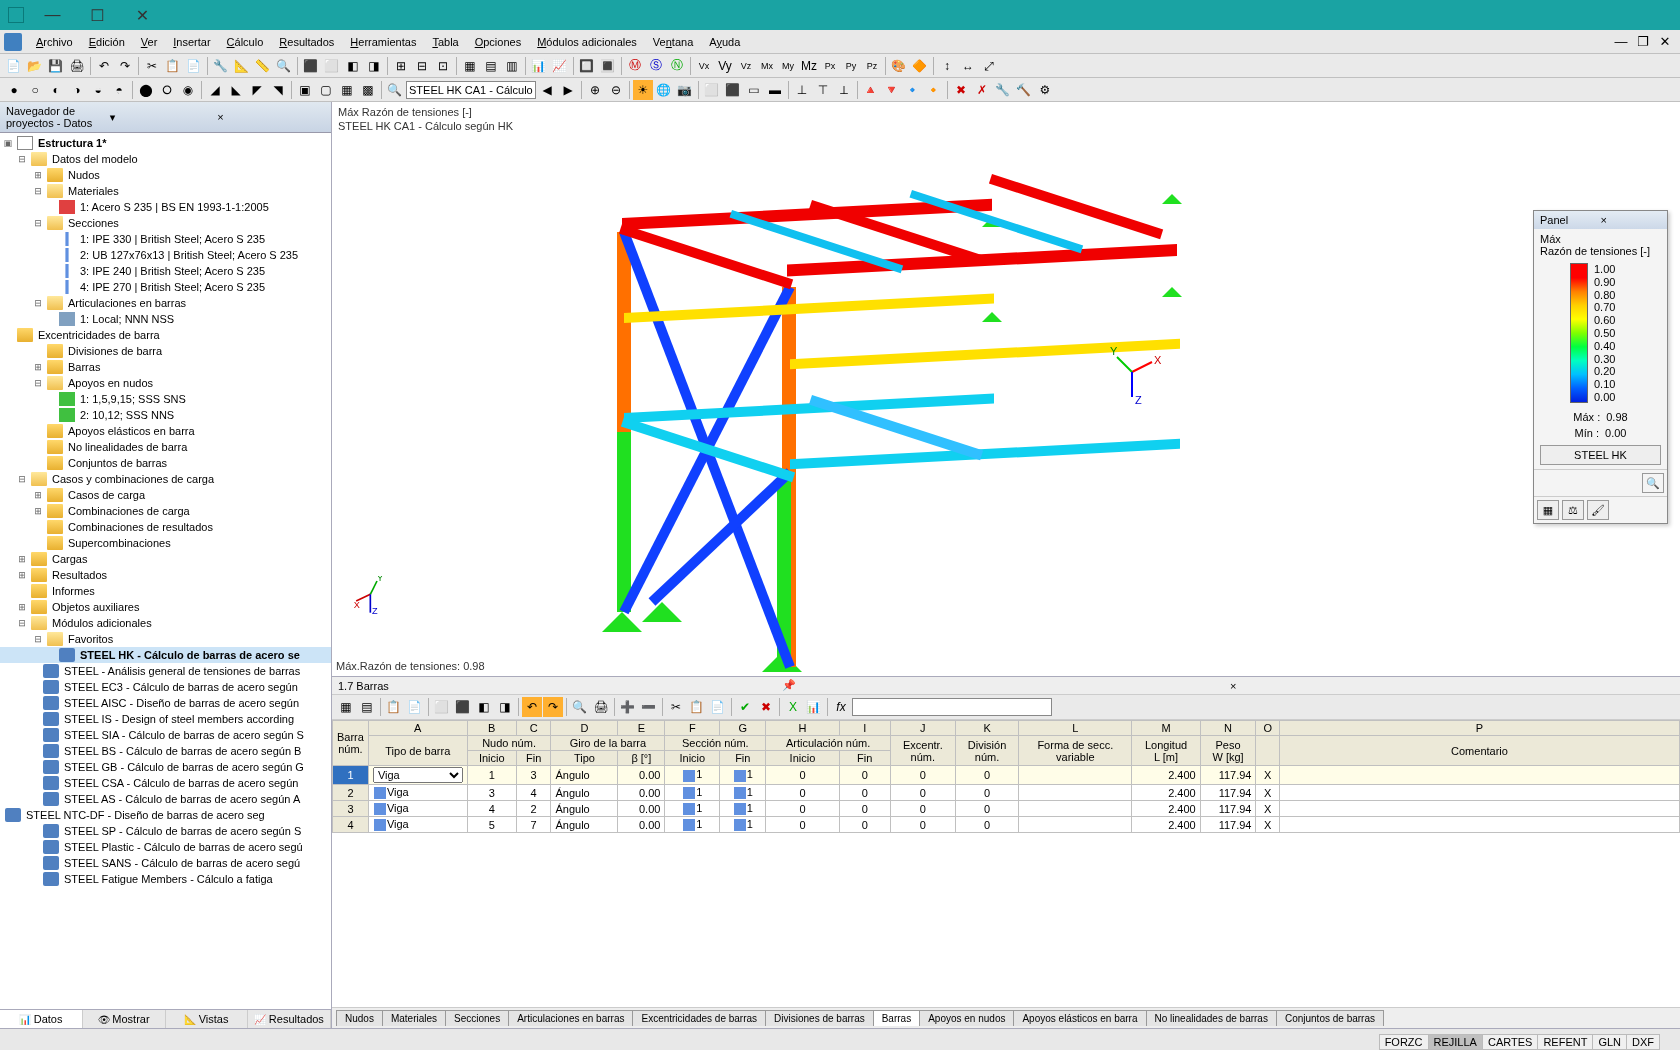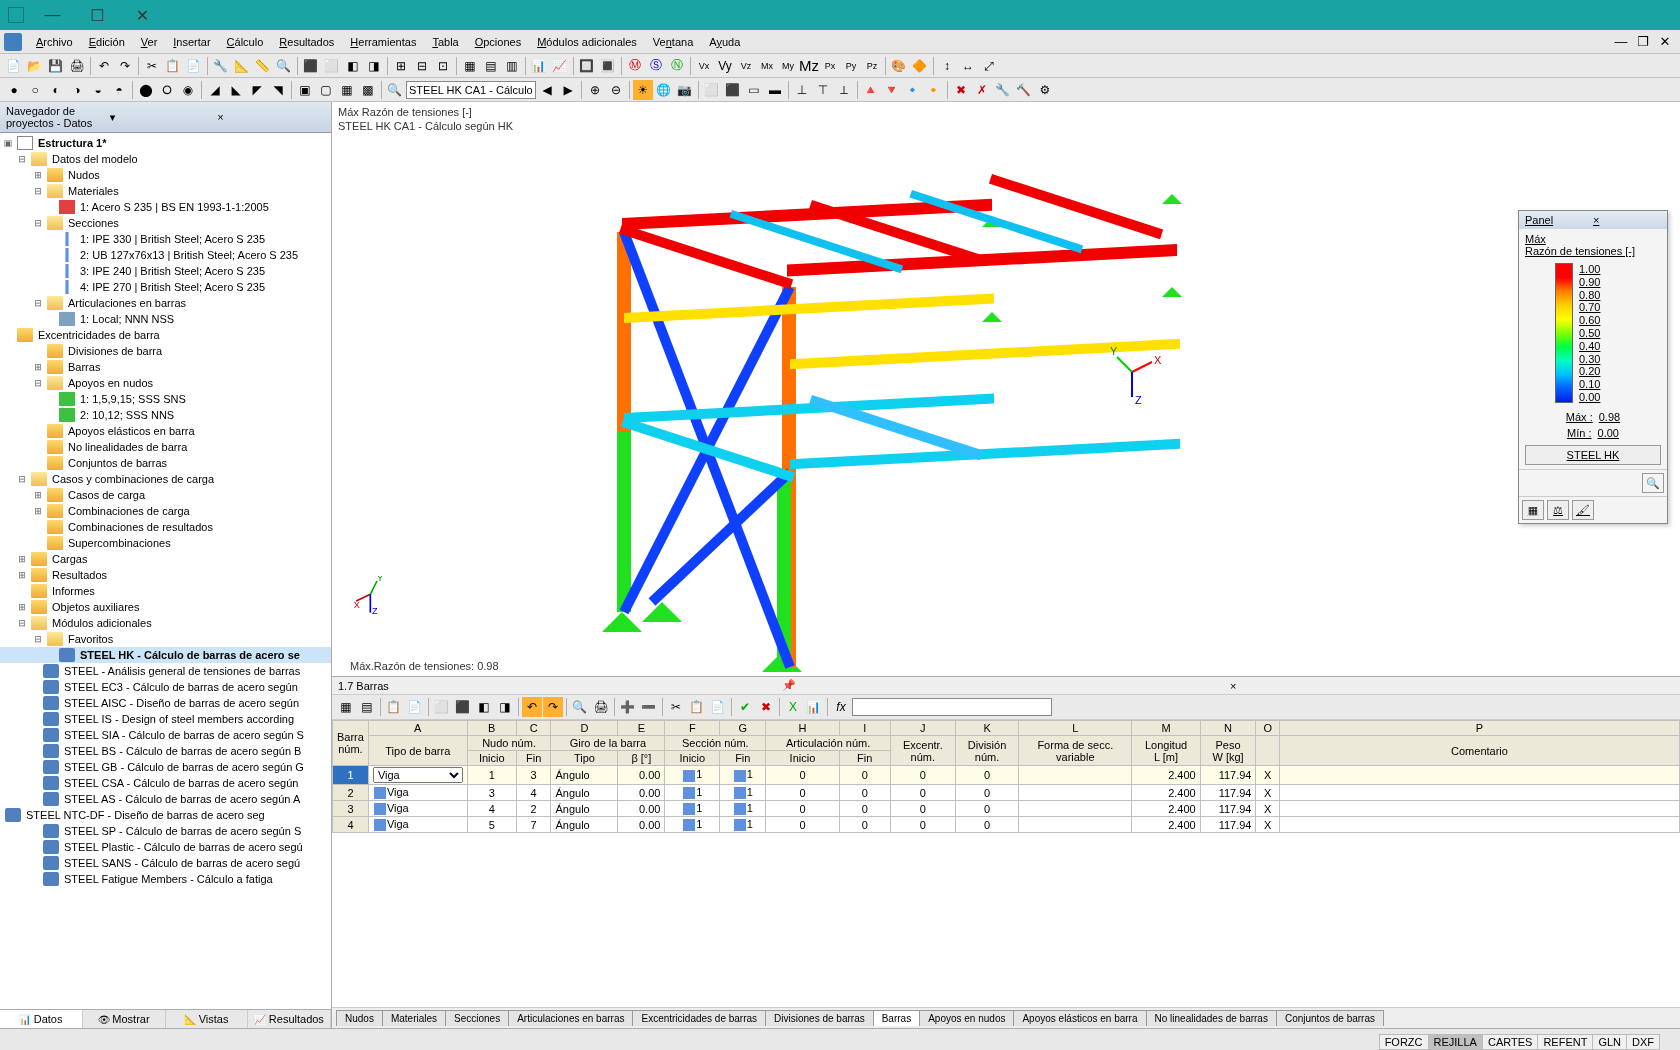--- a/index.html
+++ b/index.html
@@ -33,21 +33,21 @@
 .ico-doc { background: #fff; border: 1px solid #888; }
 .ico-sec { background: #6090e0; clip-path: polygon(40% 0,60% 0,60% 100%,40% 100%); }
 .ico-mod { background: #5080c0; border-radius: 2px; }
 .tree-label { padding-left: 2px; }
 .nav-tabs { display: flex; background: #e8e8e8; border-top: 1px solid #aab; }
 .nav-tab { flex: 1; padding: 3px 4px; text-align: center; cursor: pointer; border-right: 1px solid #ccc; font-size: 10px; display: flex; align-items: center; justify-content: center; gap: 2px; }
 .nav-tab.active { background: #fff; }
 .viewport-area { flex: 1; display: flex; flex-direction: column; position: relative; }
 .viewport-top { height: 575px; background: #fff; position: relative; border-bottom: 1px solid #aab; }
 .vp-label { position: absolute; font-size: 11px; color: #333; }
-.panel { position: absolute; right: 12px; top: 108px; width: 150px; background: #f4f4f4; border: 1px solid #888; box-shadow: 2px 2px 4px rgba(0,0,0,0.2); text-decoration: underline; }
+.panel { position: absolute; right: 12px; top: 108px; width: 135px; background: #f4f4f4; border: 1px solid #888; box-shadow: 2px 2px 4px rgba(0,0,0,0.2); }
 .panel-title { background: linear-gradient(#e4ecf4,#ccd8e8); padding: 3px 6px; display: flex; align-items: center; }
 .panel-title span { flex: 1; }
 .panel-title .x { cursor: pointer; }
 .panel-body { padding: 4px 6px; }
 .legend-bar { display: flex; margin: 6px 0 6px 30px; }
 .legend-grad { width: 18px; height: 140px; background: linear-gradient(to bottom, #f00 0%, #f00 10%, #ff8000 20%, #ffd000 30%, #ffff00 40%, #80ff00 50%, #00ff40 60%, #00ffc0 70%, #00c0ff 80%, #0060ff 90%, #0020e0 100%); border: 1px solid #666; }
 .legend-lbls { display: flex; flex-direction: column; justify-content: space-between; padding-left: 6px; font-size: 10px; }
 .legend-stat { display: flex; justify-content: center; gap: 6px; padding: 2px 0; font-size: 10px; }
 .panel-btn { display: block; width: 100%; padding: 3px; margin-top: 4px; background: #eee; border: 1px solid #999; cursor: pointer; }
 .panel-footer { display: flex; padding: 3px; gap: 3px; border-top: 1px solid #ccc; }
@@ -147,21 +147,21 @@
   <span class="tsep"></span>
   <span class="tbtn" style="color:#c00">Ⓜ</span>
   <span class="tbtn" style="color:#00c">Ⓢ</span>
   <span class="tbtn" style="color:#0a0">Ⓝ</span>
   <span class="tsep"></span>
   <span class="tbtn" style="font-size:9px">Vx</span>
   <span class="tbtn" style="font-size:12px">Vy</span>
   <span class="tbtn" style="font-size:9px">Vz</span>
   <span class="tbtn" style="font-size:9px">Mx</span>
   <span class="tbtn" style="font-size:9px">My</span>
-  <span class="tbtn" style="font-size:15px">Mz</span>
+  <span class="tbtn" style="font-size:12px">Mz</span>
   <span class="tbtn" style="font-size:9px">Px</span>
   <span class="tbtn" style="font-size:9px">Py</span>
   <span class="tbtn" style="font-size:9px">Pz</span>
   <span class="tsep"></span>
   <span class="tbtn">🎨</span>
   <span class="tbtn">🔶</span>
   <span class="tsep"></span>
   <span class="tbtn">↕</span>
   <span class="tbtn">↔</span>
   <span class="tbtn">⤢</span>
@@ -448,21 +448,21 @@
       <div class="nav-tab">👁<span>Mostrar</span></div>
       <div class="nav-tab">📐<span>Vistas</span></div>
       <div class="nav-tab">📈<span>Resultados</span></div>
     </div>
   </div>
 
   <div class="viewport-area">
     <div class="viewport-top">
       <div class="vp-label" style="left:6px;top:4px">Máx Razón de tensiones [-]</div>
       <div class="vp-label" style="left:6px;top:18px">STEEL HK CA1 - Cálculo según HK</div>
-      <div class="vp-label" style="left:18px;bottom:4px">Máx.Razón de tensiones: 0.98</div>
+      <div class="vp-label" style="left:4px;bottom:4px">Máx.Razón de tensiones: 0.98</div>
 
       <svg class="struct" width="800" height="560" style="left:120px;top:10px" viewBox="0 0 800 560">
 
         <polygon points="170,500 150,520 190,520" fill="#20e020"></polygon>
         <polygon points="330,560 310,580 350,580" fill="#20e020" transform="translate(0,-20)"></polygon>
         <polygon points="210,490 190,510 230,510" fill="#20e020"></polygon>
         <polygon points="540,105 530,115 550,115" fill="#20e020"></polygon>
         <polygon points="720,82 710,92 730,92" fill="#20e020"></polygon>
         <polygon points="540,200 530,210 550,210" fill="#20e020"></polygon>
         <polygon points="720,175 710,185 730,185" fill="#20e020"></polygon>

